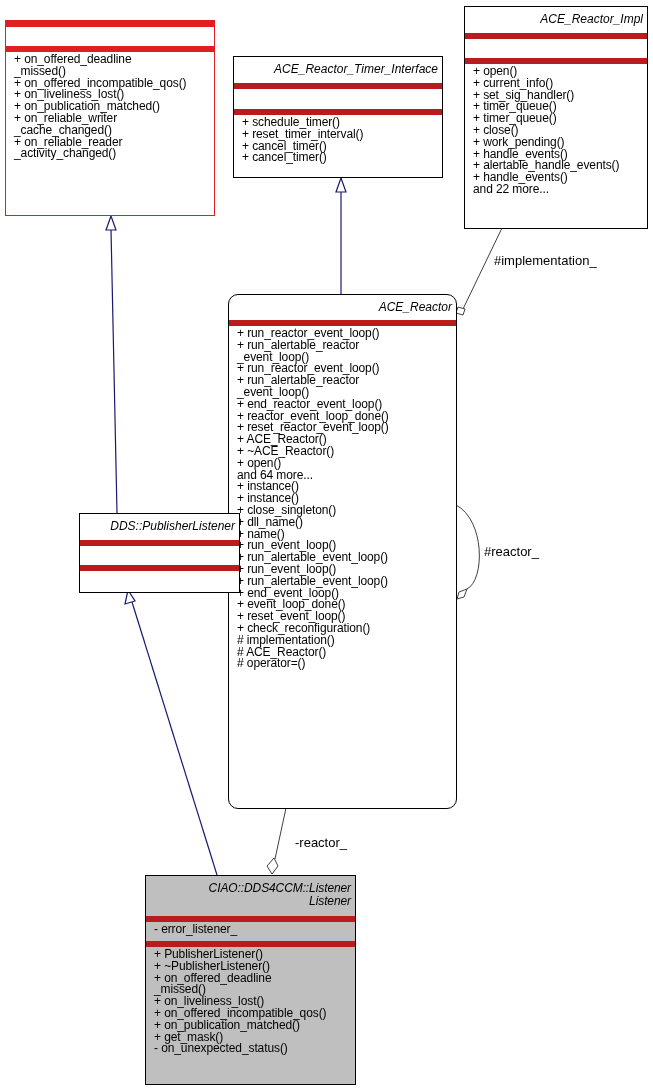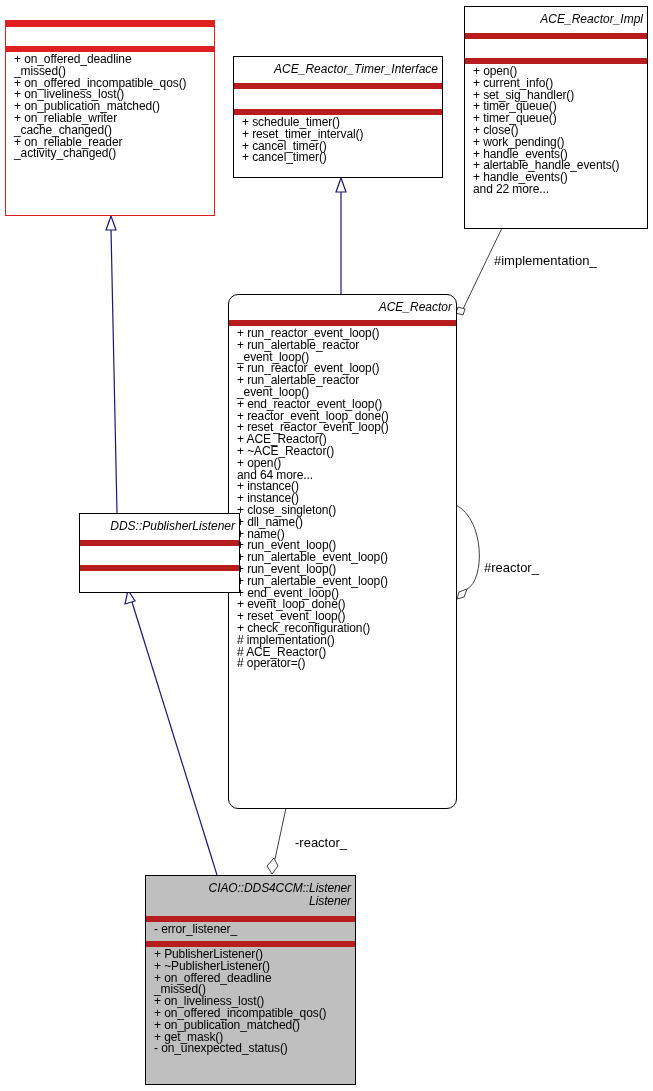--- a/index.html
+++ b/index.html
@@ -45,21 +45,21 @@
     <polygon points="457,599 459,592 467,589 464,597" fill="#fff" stroke="#404040" stroke-width="1"></polygon>
   </g>
 
   <g>
     <line x1="286" y1="808" x2="275" y2="859" stroke="#404040" stroke-width="1"></line>
     <polygon points="272,874 267,866 274,858 278,866" fill="#fff" stroke="#404040" stroke-width="1"></polygon>
   </g>
 </svg>
 
 <div class="elabel" style="left:494px; top:253px;">#implementation_</div>
-<div class="elabel" style="left:484px; top:560px;">#reactor_</div>
+<div class="elabel" style="left:484px; top:544px;">#reactor_</div>
 <div class="elabel" style="left:295px; top:835px;">-reactor_</div>
 
 <div class="cls red" style="left:5px; top:20px; width:210px; height:196px;">
   <div class="sec" style="height:25px;"></div>
   <div class="sec">
       <span class="ln">+ on_offered_deadline</span>
       <span class="ln">_missed()</span>
       <span class="ln">+ on_offered_incompatible_qos()</span>
       <span class="ln">+ on_liveliness_lost()</span>
       <span class="ln">+ on_publication_matched()</span>

